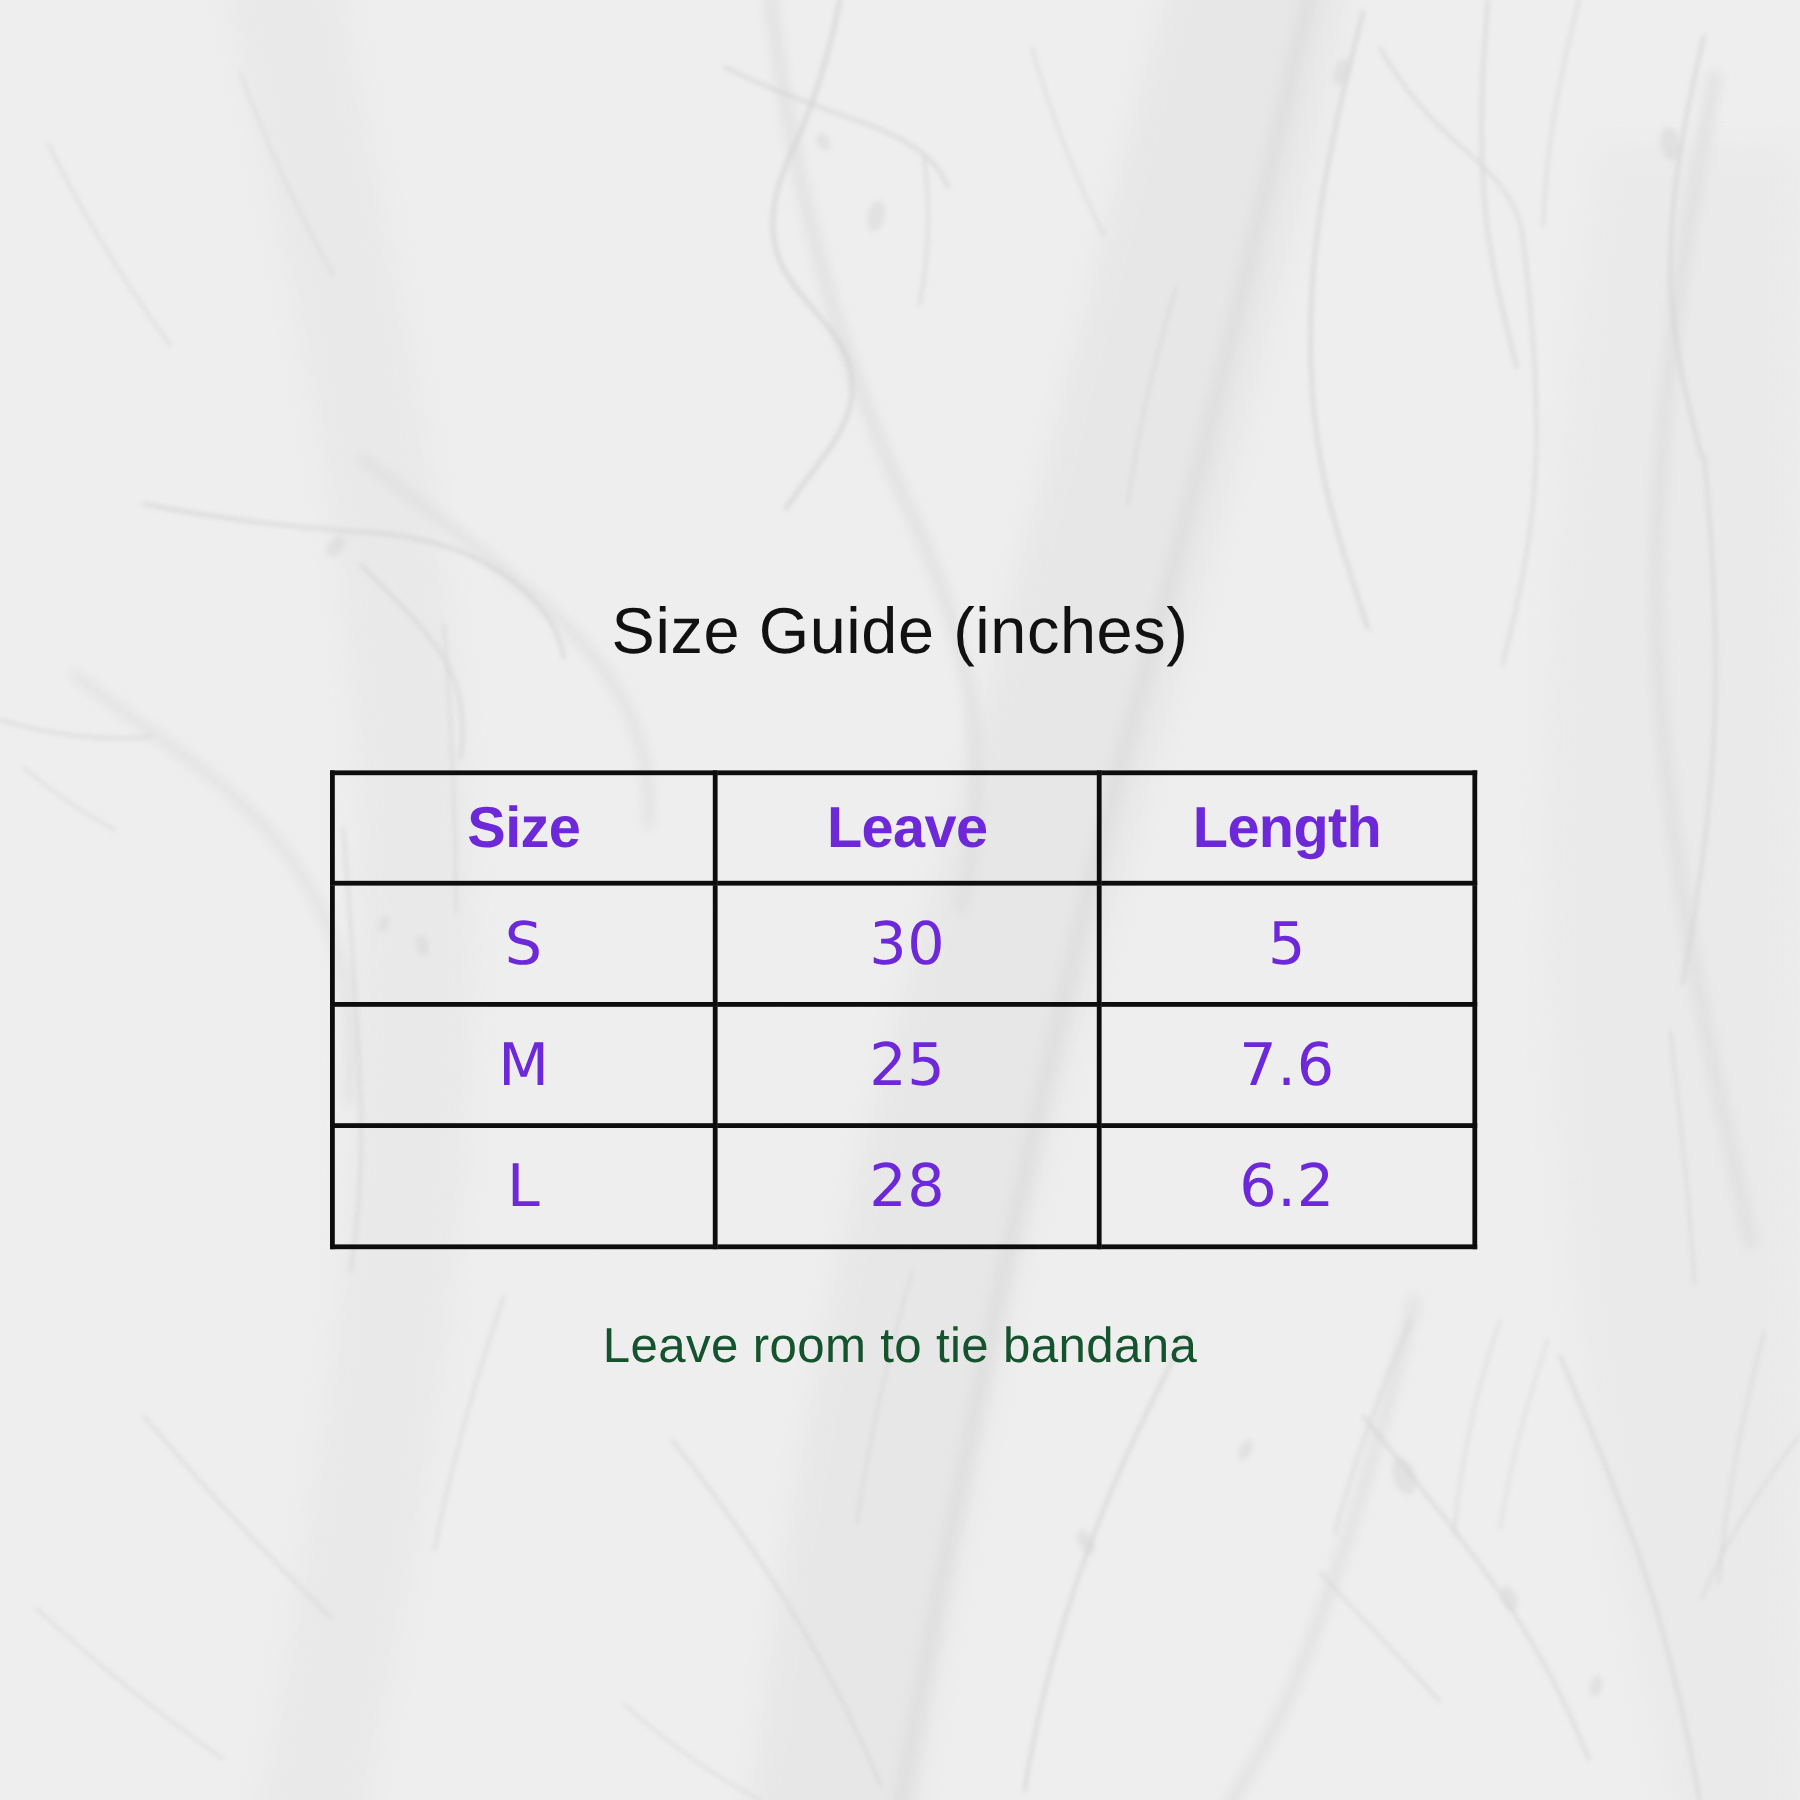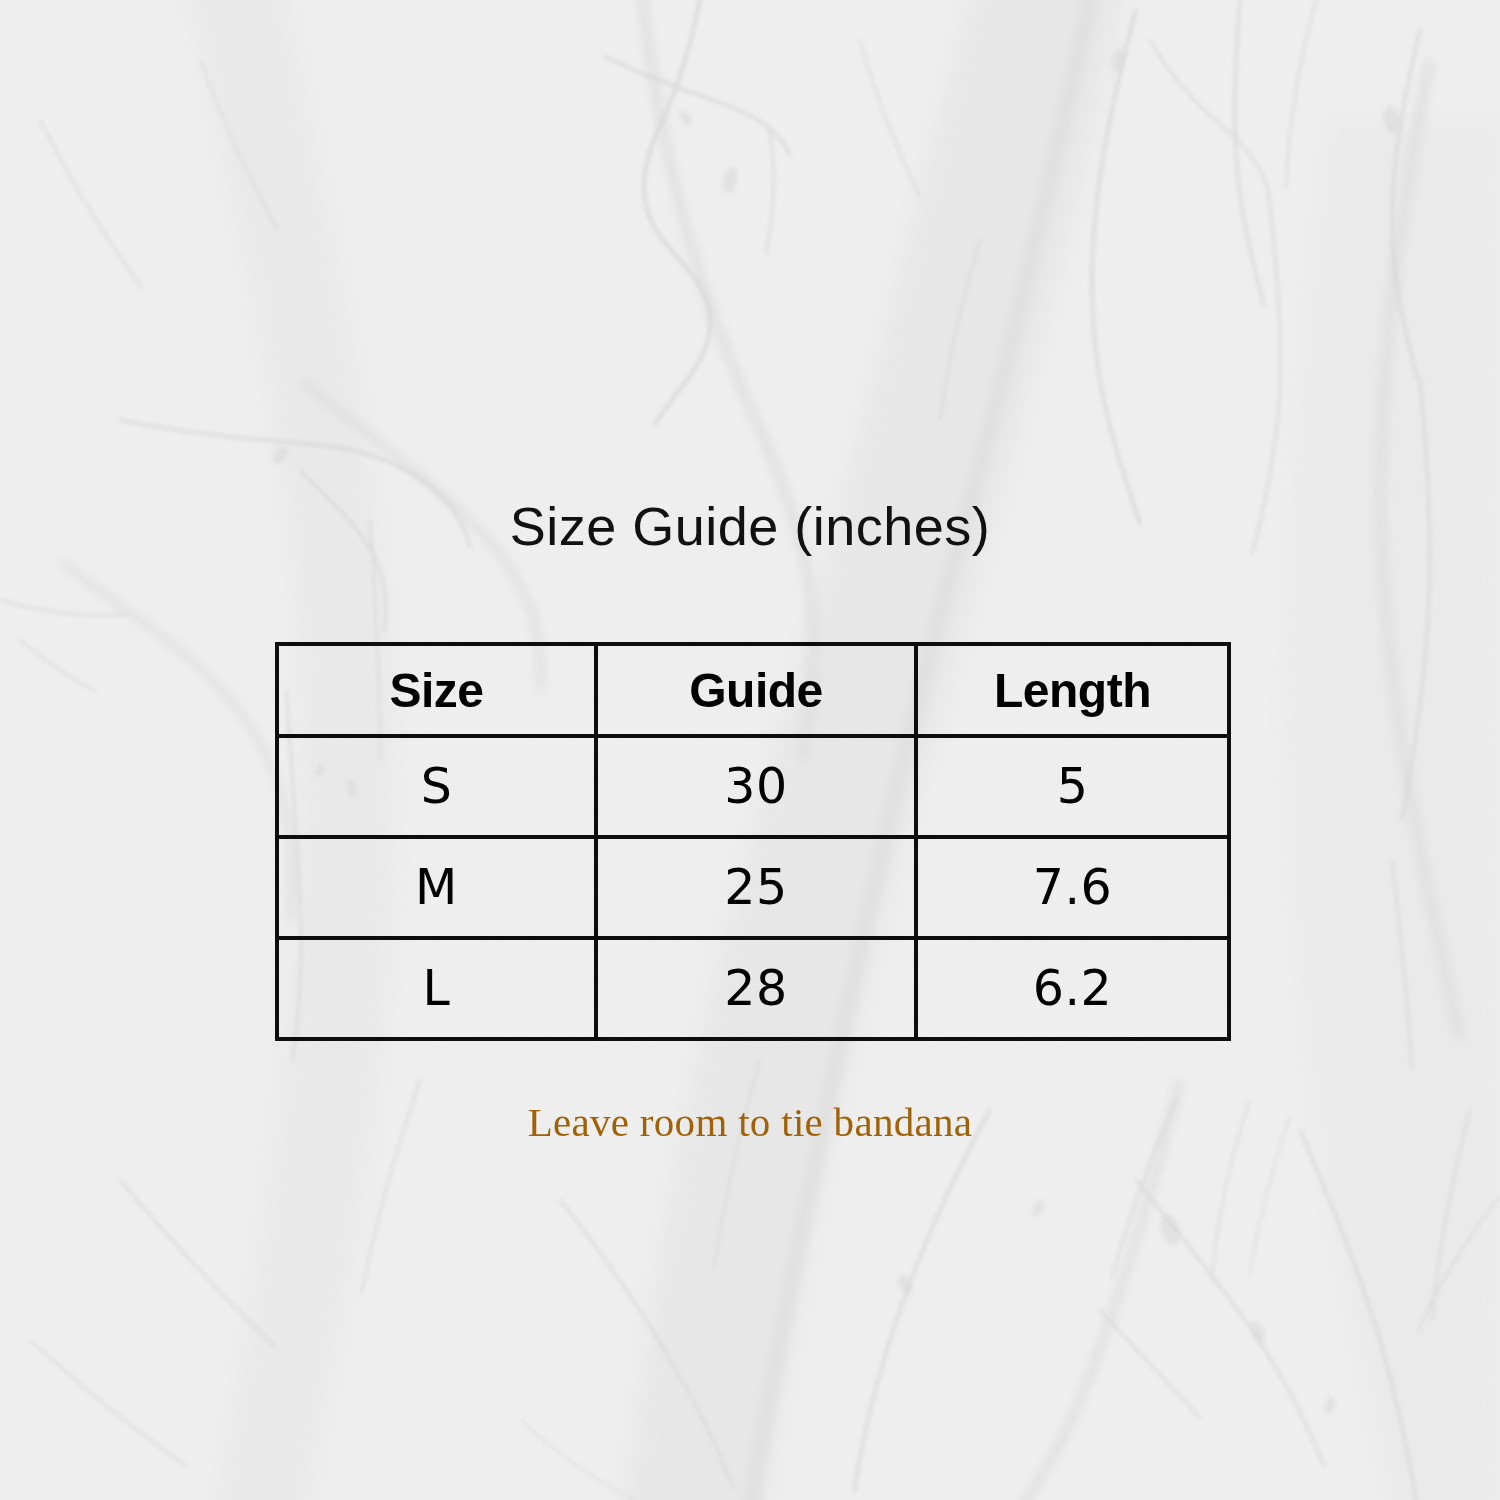--- a/index.html
+++ b/index.html
@@ -83,21 +83,21 @@
   }
   .size-table col.c-size   { width: 319px; }
   .size-table col.c-neck   { width: 320px; }
   .size-table col.c-length { width: 313px; }
 
   .size-table th,
   .size-table td {
     border: 4px solid #0d0d0d;
     text-align: center;
     vertical-align: middle;
-    color: #000000;
+    color: #6d28d9;
     background: transparent;
     padding: 0;
   }
 
   .size-table thead th {
     height: 88px;
     font-family: "Liberation Sans", sans-serif;
     font-size: 48px;
     font-weight: 700;
     letter-spacing: -0.5px;
@@ -110,25 +110,25 @@
     font-weight: 400;
     letter-spacing: 0.5px;
   }
 
   .note {
     position: absolute;
     left: 0;
     top: 1098px;
     width: 1500px;
     text-align: center;
-    font-family: Liberation Serif, serif;
+    font-family: Liberation Sans, sans-serif;
     font-size: 41px;
     font-weight: 400;
     letter-spacing: 0.3px;
-    color: #a16207;
+    color: #14532d;
     white-space: nowrap;
   }
 </style>
 </head>
 <body>
 
 <div class="canvas">
 
   <div class="marble-bg">
     <svg viewBox="0 0 1500 1500" xmlns="http://www.w3.org/2000/svg" preserveAspectRatio="none">
@@ -233,21 +233,21 @@
 
     <table class="size-table">
       <colgroup>
         <col class="c-size">
         <col class="c-neck">
         <col class="c-length">
       </colgroup>
       <thead>
         <tr>
           <th>Size</th>
-          <th>Guide</th>
+          <th>Leave</th>
           <th>Length</th>
         </tr>
       </thead>
       <tbody>
         <tr>
           <td>S</td>
           <td>30</td>
           <td>5</td>
         </tr>
         <tr>

